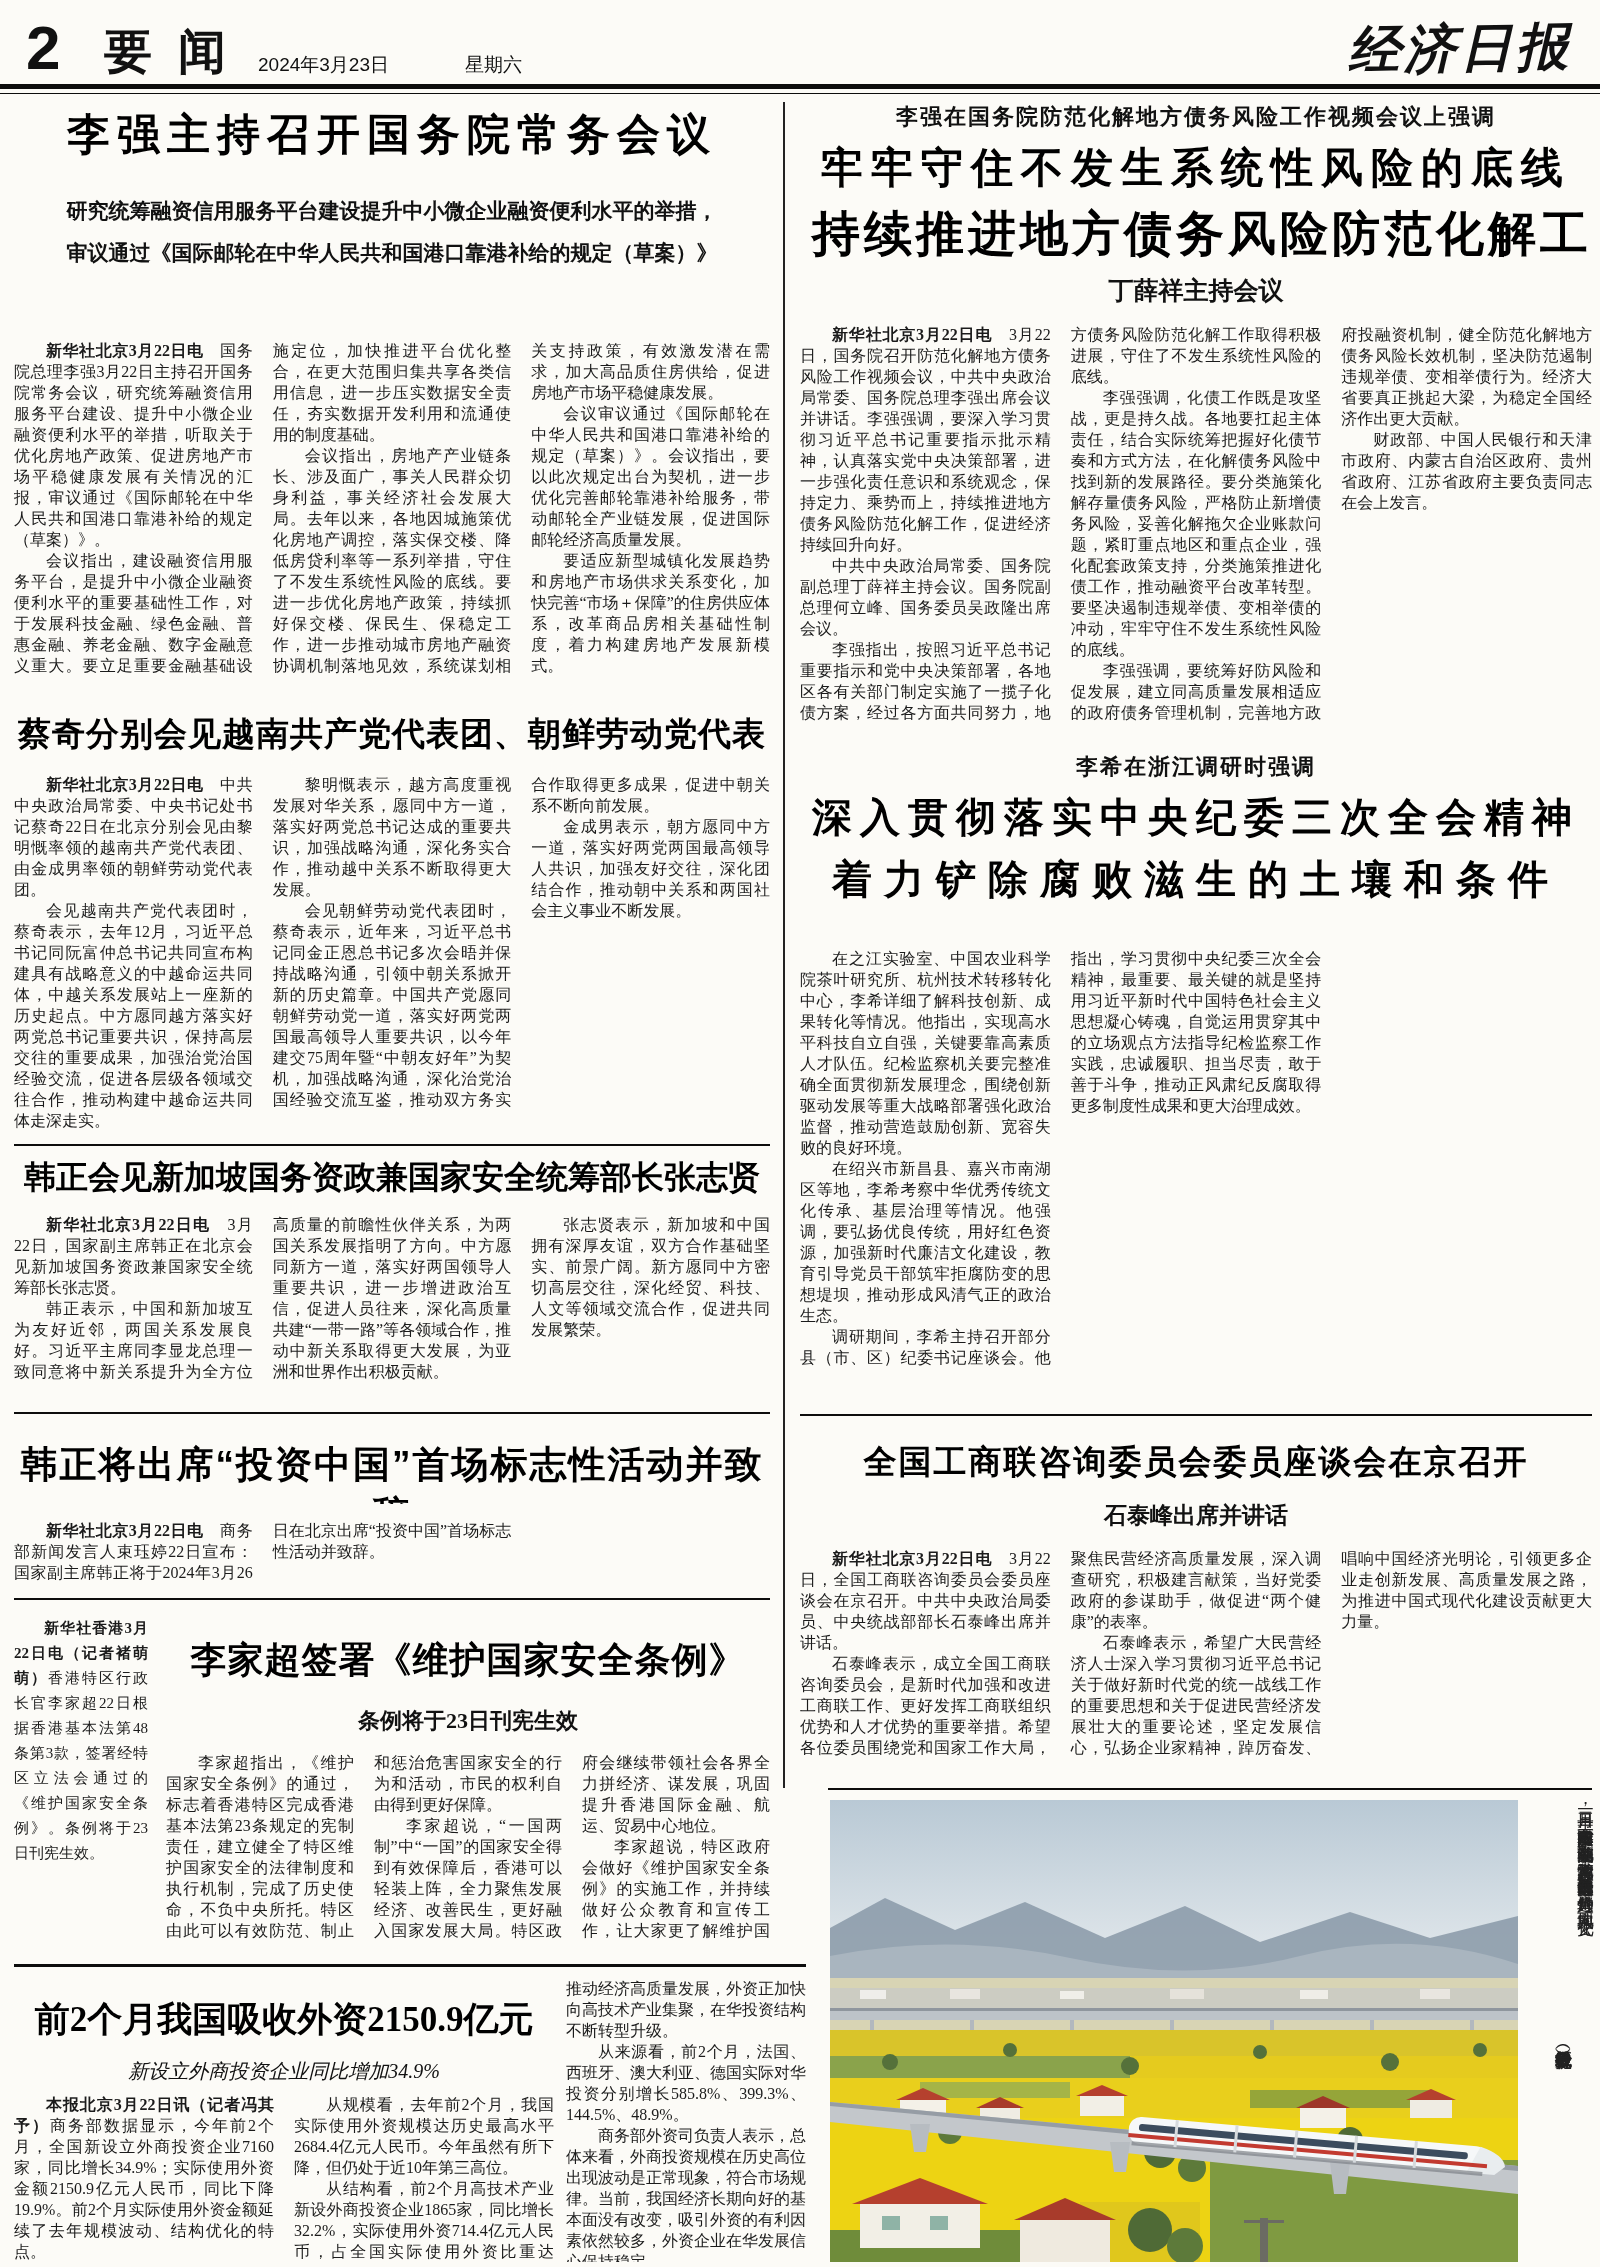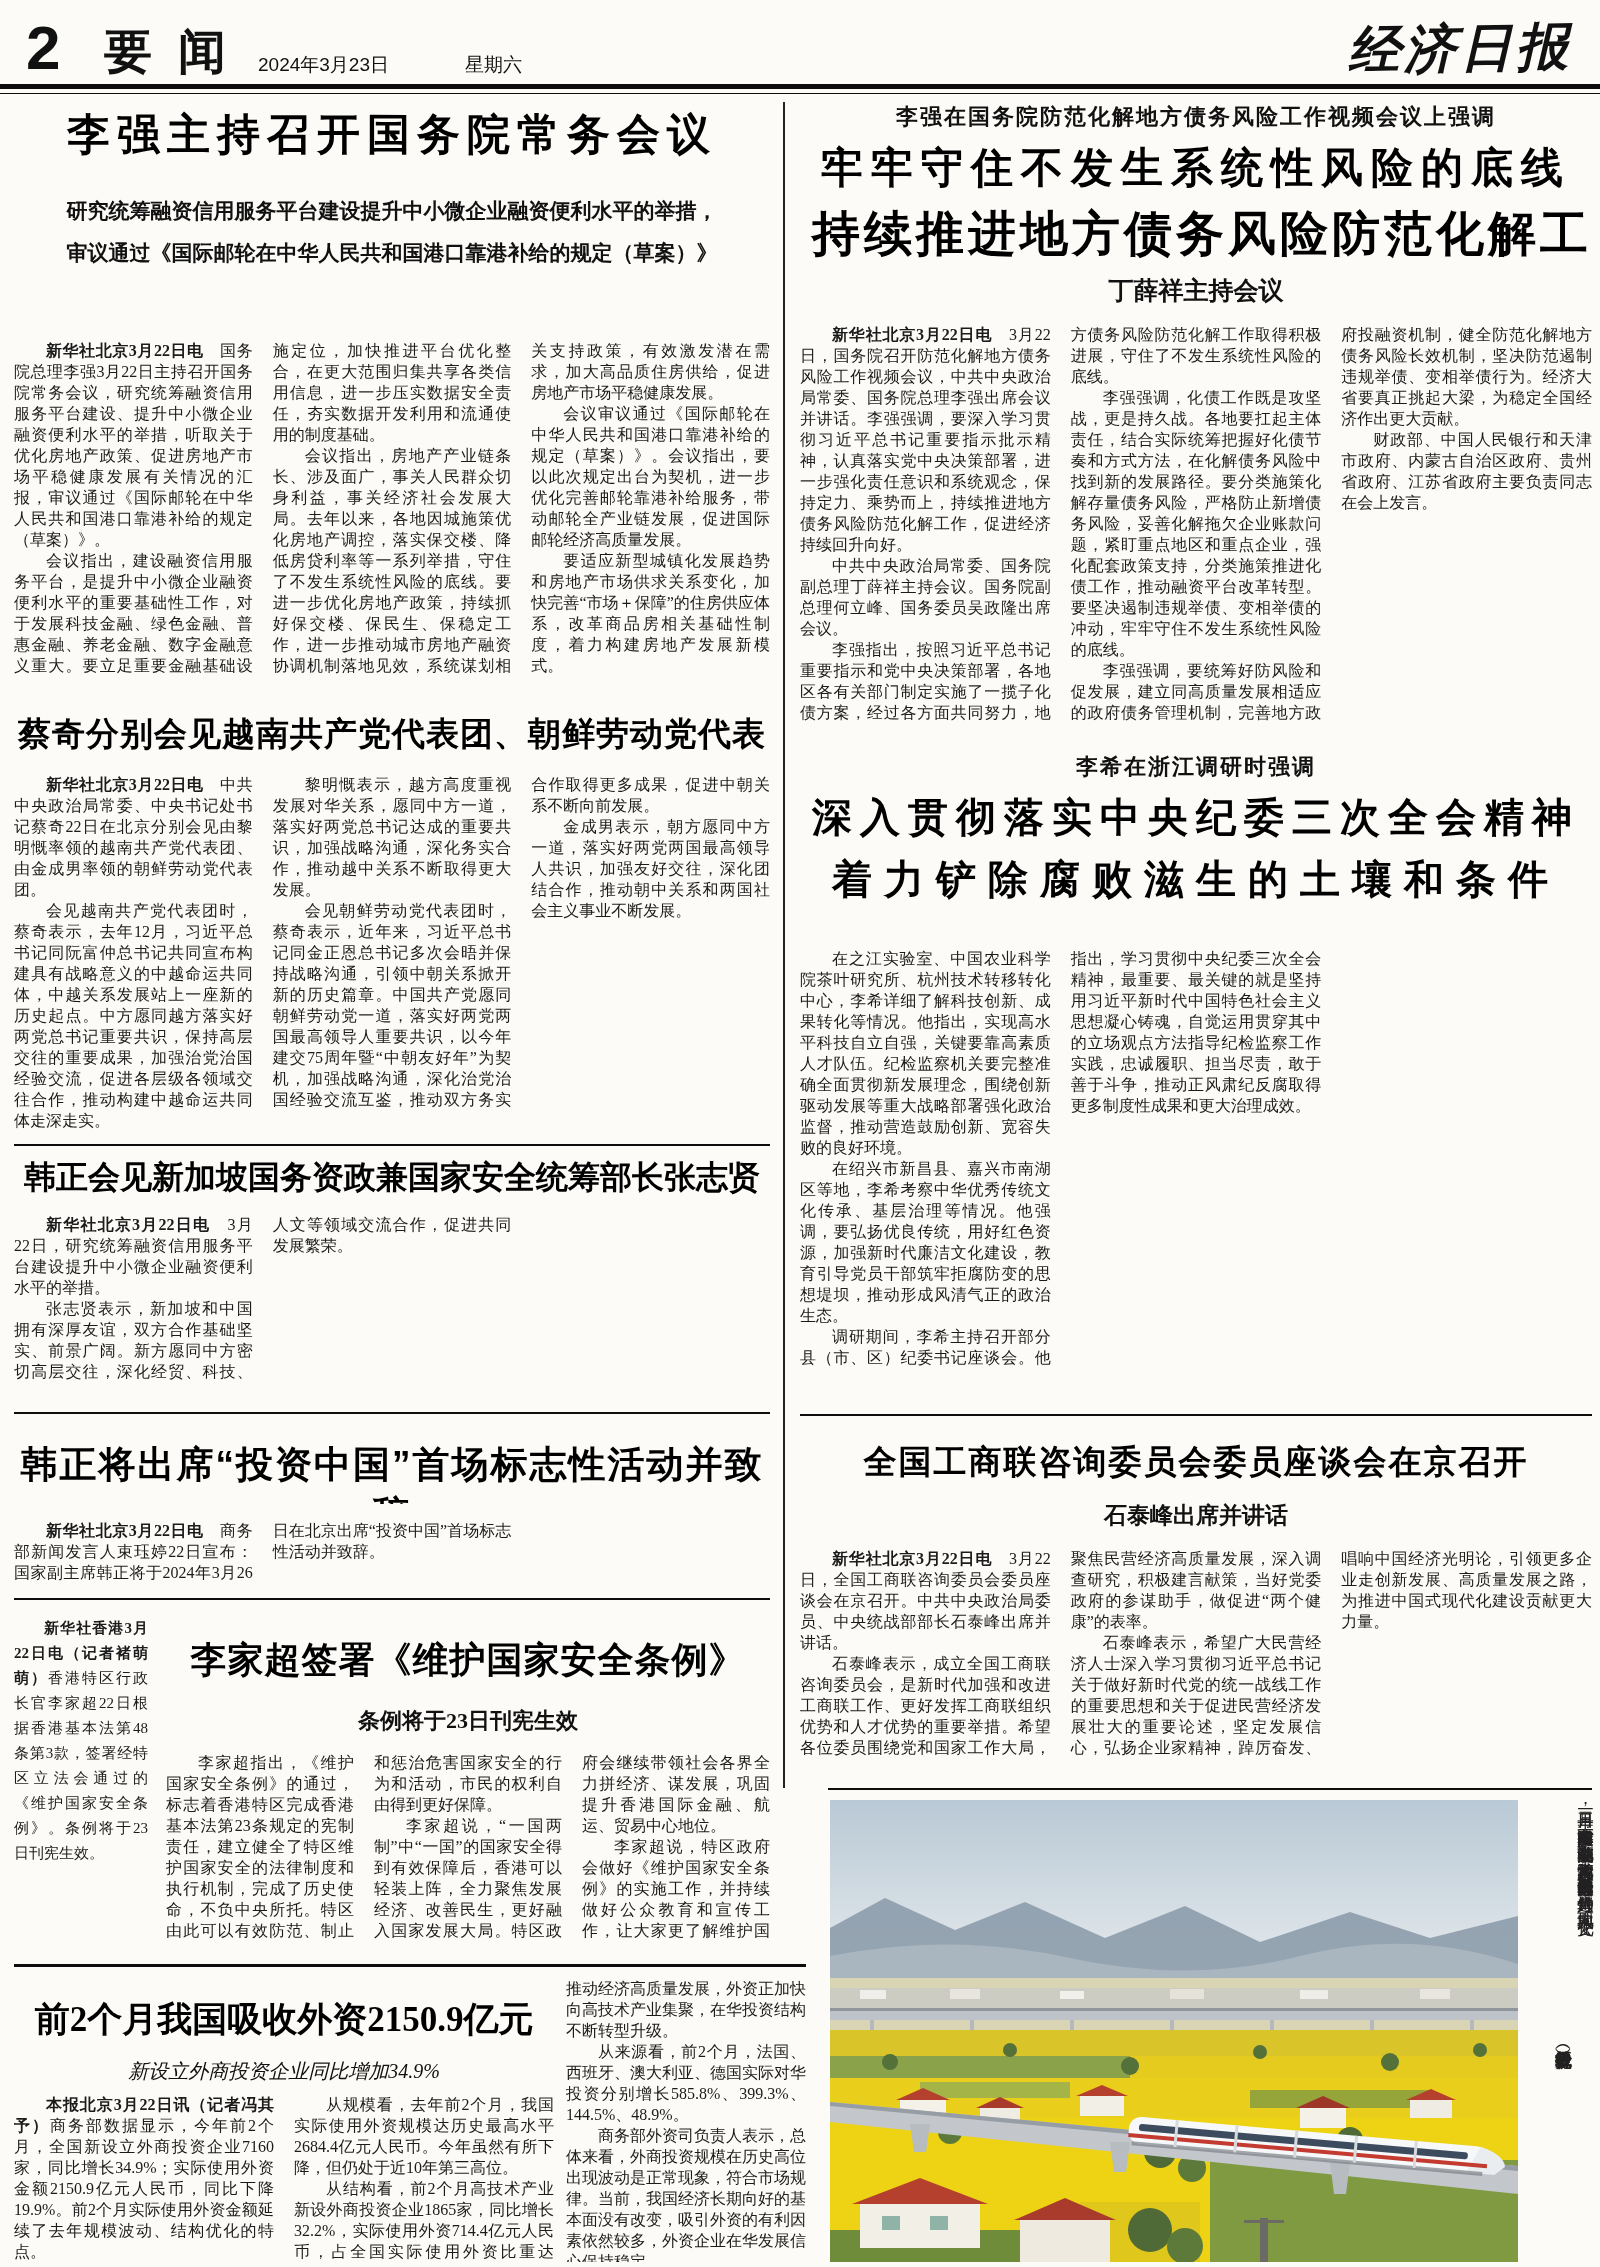--- a/index.html
+++ b/index.html
@@ -66,21 +66,22 @@
       </div>
     </div>
   </section>
 
   <div class="rule" style="left:14px;top:1144px;width:756px;height:2px;"></div>
 
   <section>
     <div class="abs hei headline" style="left:14px;top:1156px;width:756px;height:46px;font-size:32px;">韩正会见新加坡国务资政兼国家安全统筹部长张志贤</div>
     <div class="abs body" style="left:14px;top:1214px;width:756px;height:178px;">
       <div class="cols c3">
-        <p><b class="dl">新华社北京3月22日电　</b><span>3月22日，研究统筹融资信用服务平台建设提升中小微企业融资便利水平的举措。</span></p>
+        <p><b class="dl">新华社北京3月22日电　</b><span>3月22日，国家副主席韩正在北京会见新加坡国务资政兼国家安全统筹部长张志贤。</span></p>
+        <p>韩正表示，中国和新加坡互为友好近邻，两国关系发展良好。习近平主席同李显龙总理一致同意将中新关系提升为全方位高质量的前瞻性伙伴关系，为两国关系发展指明了方向。中方愿同新方一道，落实好两国领导人重要共识，进一步增进政治互信，促进人员往来，深化高质量共建“一带一路”等各领域合作，推动中新关系取得更大发展，为亚洲和世界作出积极贡献。</p>
         <p>张志贤表示，新加坡和中国拥有深厚友谊，双方合作基础坚实、前景广阔。新方愿同中方密切高层交往，深化经贸、科技、人文等领域交流合作，促进共同发展繁荣。</p>
       </div>
     </div>
   </section>
 
   <div class="rule" style="left:14px;top:1412px;width:756px;height:2px;"></div>
 
   <section>
     <div class="abs hei headline" style="left:14px;top:1440px;width:756px;height:64px;font-size:37px;letter-spacing:2px;">韩正将出席“投资中国”首场标志性活动并致辞</div>
     <div class="abs body" style="left:14px;top:1520px;width:756px;height:66px;">

